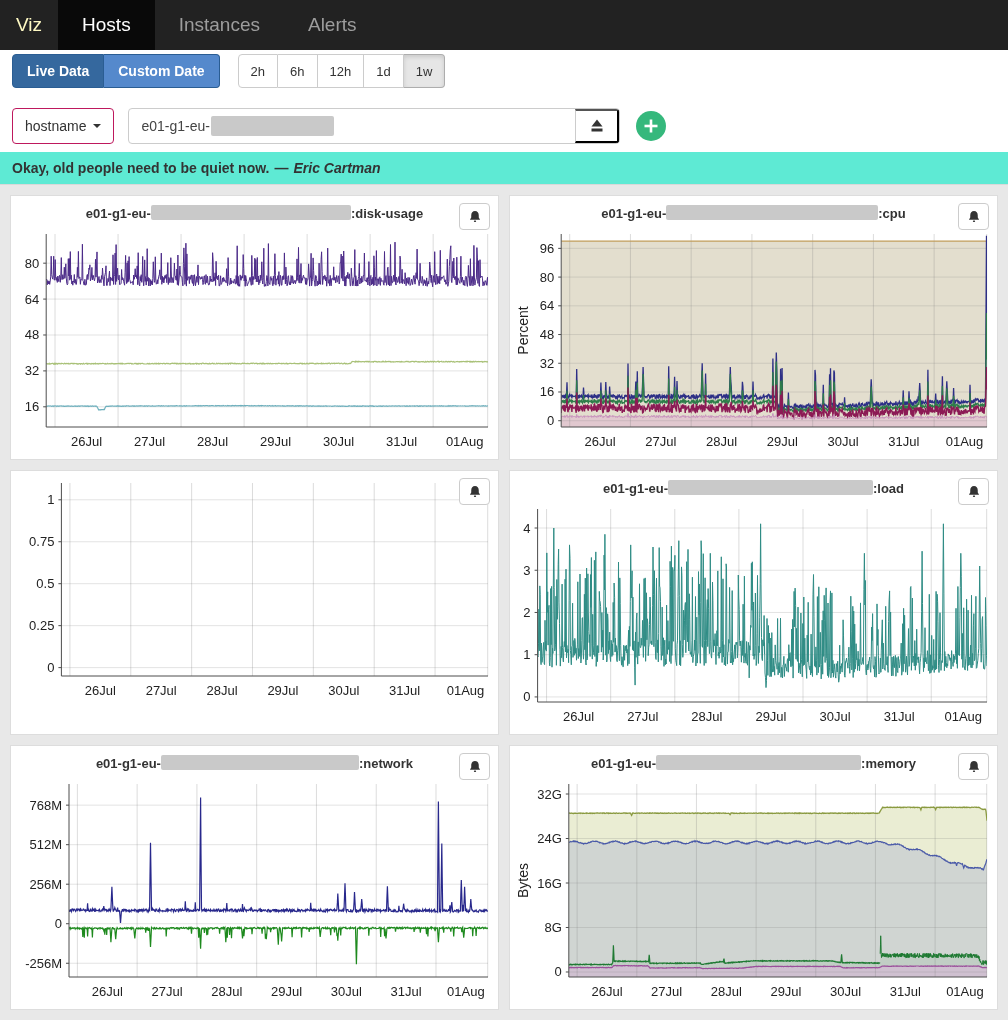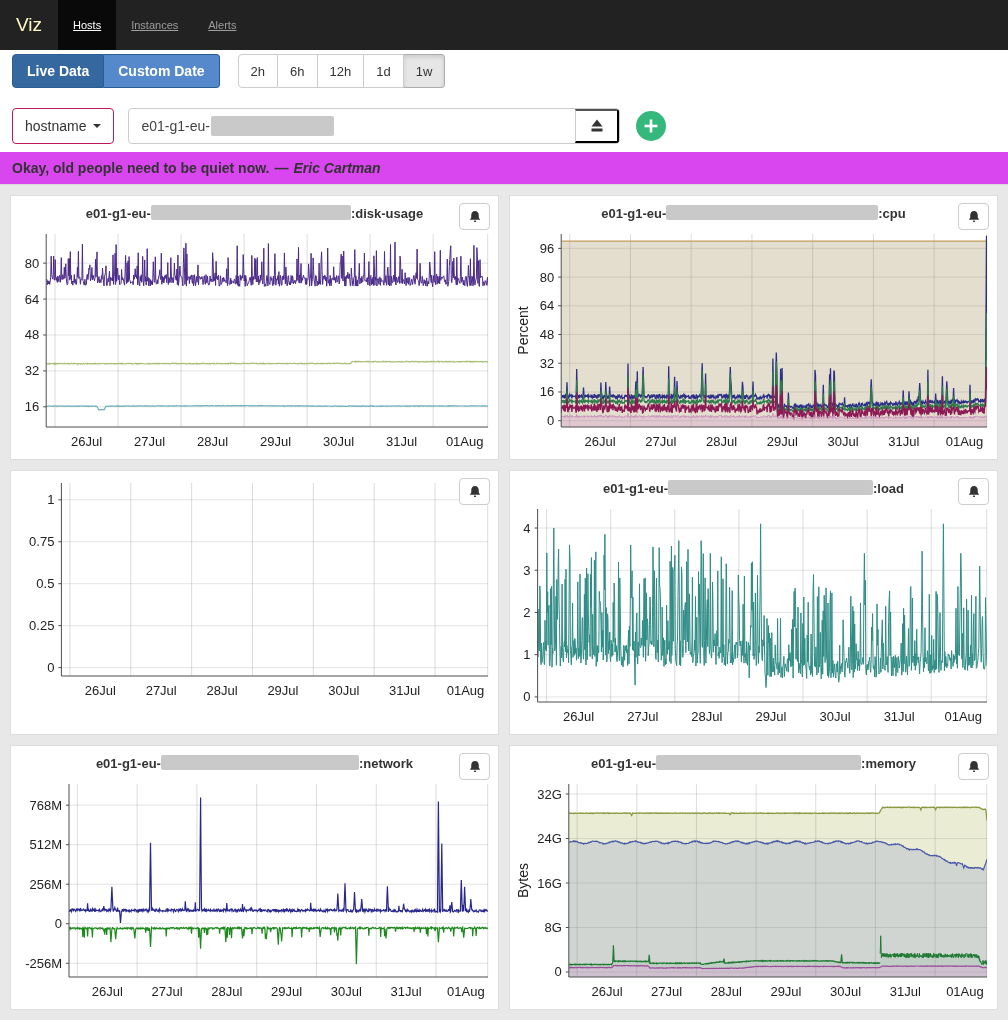--- a/index.html
+++ b/index.html
@@ -1,21 +1,21 @@
 <!DOCTYPE html>
 <html><head>
 <meta charset="utf-8">
 <style>
   * { box-sizing: border-box; margin: 0; padding: 0; }
   html,body { width:1008px; height:1020px; font-family:"Liberation Sans", sans-serif; background:#fff; overflow:hidden; }
 
   
   .navbar { height:50px; background:#222; display:flex; align-items:stretch; }
   .brand { color:#fef9c3; font-size:19px; padding:0 16px; display:flex; align-items:center; }
-  .nav-tab { padding:0 15px; display:flex; align-items:center; font-size:11px; color:#9d9d9d; cursor:pointer;text-decoration:underline; }
+  .nav-tab { padding:0 24px; display:flex; align-items:center; font-size:19px; color:#9d9d9d; cursor:pointer; }
   .nav-tab.active { background:#090909; color:#fff; }
 
   
   .toolbar-row1 { height:50px; background:#fff; display:flex; align-items:center; padding:0 0 8px 12px; gap:18px; }
   .btn-group { display:flex; }
   .mode-btn { height:34px; padding:0 14px; font-size:14px; font-weight:bold; color:#fff; border:1px solid #2a5d93; cursor:pointer; }
   .mode-btn.active { background:#35689e; border-radius:4px 0 0 4px; }
   .mode-btn.inactive { background:#5589cc; border-radius:0 4px 4px 0; border-left:none; }
   .range-btn { height:34px; padding:0 12px; font-size:13px; color:#333; background:#fff; border:1px solid #ccc; border-left:none; cursor:pointer; }
   .range-btn:first-child { border-left:1px solid #ccc; border-radius:4px 0 0 4px; }
@@ -27,21 +27,21 @@
   .caret { width:0; height:0; border-left:4px solid transparent; border-right:4px solid transparent; border-top:4px solid #333; display:inline-block; }
   .input-group { margin-left:14px; width:492px; height:36px; border:1px solid #ccc; border-radius:4px; background:#fff; display:flex; align-items:stretch; overflow:hidden; }
   .query-input { flex:1; display:flex; align-items:center; padding-left:12px; font-size:14px; color:#444; gap:1px; }
   .redaction { display:inline-block; background:#c9c9c9; border-radius:2px; }
   .input-redaction { width:123px; height:20px; }
   .eject-btn { width:44px; border-left:1px solid #ccc; background:#fff; display:flex; align-items:center; justify-content:center; cursor:pointer; }
   .plus-btn { margin-left:16px; width:30px; height:30px; border-radius:50%; background:#35b87c; border:none; color:#fff; display:flex; align-items:center; justify-content:center; cursor:pointer; }
   .plus-btn svg { display:block; }
 
   
-  .quote-bar { height:33px; background:#d946ef; border-bottom:1px solid #d9d9d9; display:flex; align-items:center; padding:0 12px; font-size:14px; font-weight:bold; color:#333; gap:5px; }
+  .quote-bar { height:33px; background:#5eead4; border-bottom:1px solid #d9d9d9; display:flex; align-items:center; padding:0 12px; font-size:14px; font-weight:bold; color:#333; gap:5px; }
   .quote-author { font-style:italic; }
 
   
   .charts-grid { background:#e8e8e8; padding:10px; display:grid; grid-template-columns:1fr 1fr; grid-auto-rows:265px; gap:10px; height:835px; }
   .chart-panel { background:#fff; border:1px solid #ddd; padding:6px; position:relative; }
   .chart-title { text-align:center; font-size:13px; font-weight:bold; color:#333; height:26px; line-height:24px; white-space:nowrap; }
   .title-redaction { height:15px; vertical-align:-2px; }
   .bell-btn { position:absolute; top:7px; right:8px; width:31px; height:27px; background:#fff; border:1px solid #ccc; border-radius:4px; display:flex; align-items:center; justify-content:center; cursor:pointer; padding:0; }
   .chart-svg { width:100%; height:225px; display:block; }
 </style>

